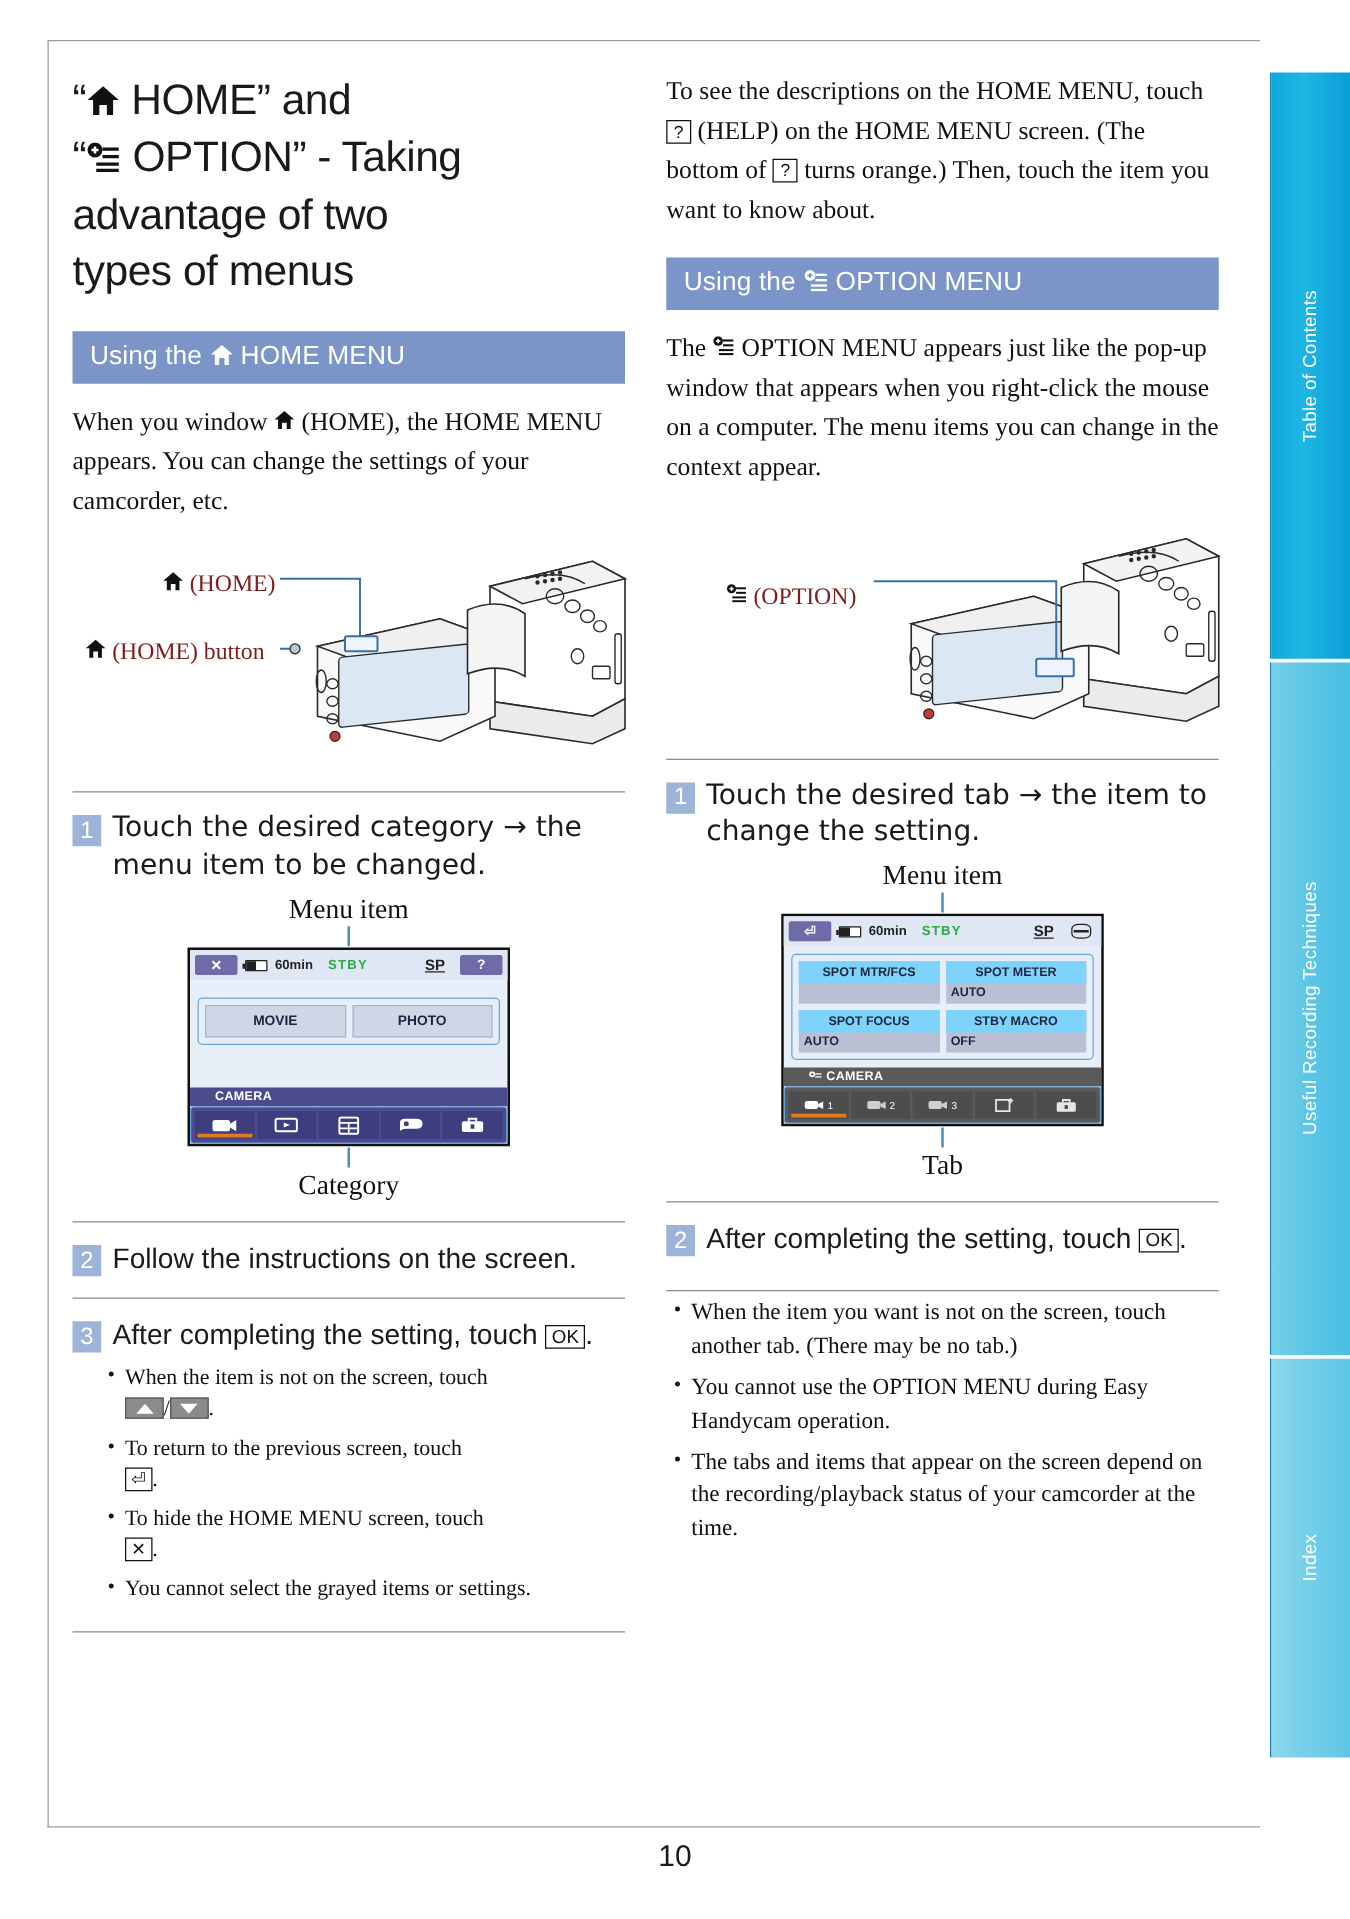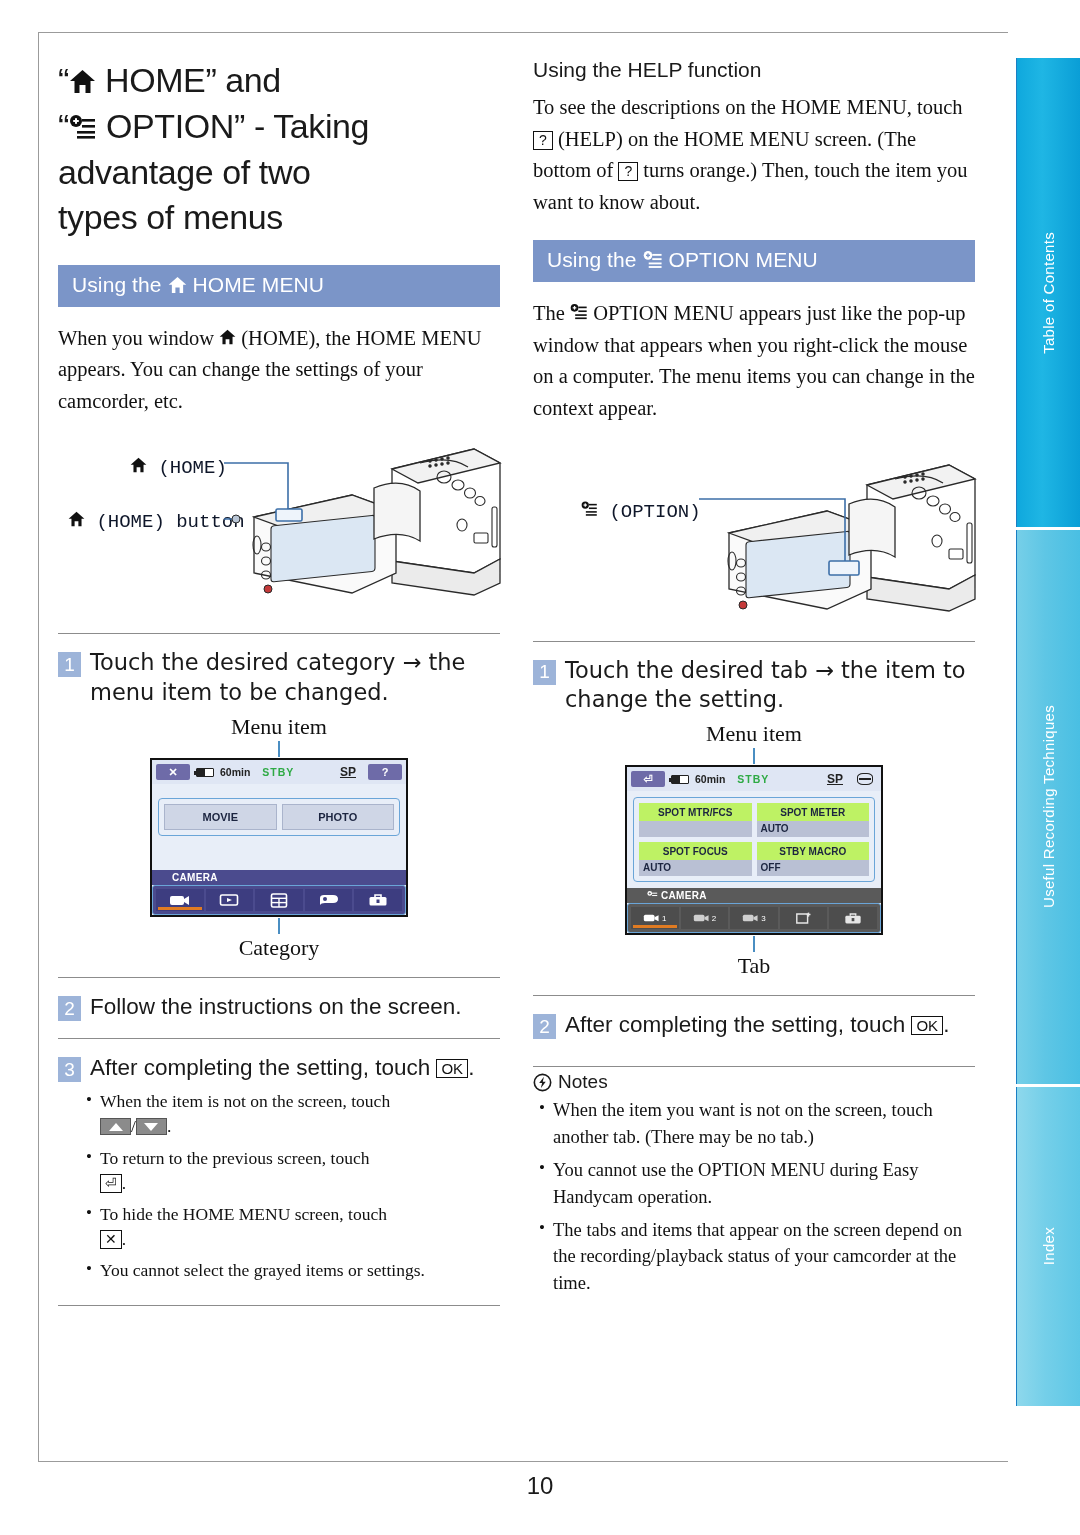--- a/index.html
+++ b/index.html
@@ -205,23 +205,23 @@
     border-left: 7px solid transparent;
     border-right: 7px solid transparent;
   }
   .key-up::after    { border-bottom: 8px solid #fff; }
   .key-down::after  { border-top: 8px solid #fff; }
 
   
   .cam-fig { position: relative; height: 186px; margin: 6px 0 6px 0; }
   .cam-label {
     position: absolute;
-    font-family: Liberation Mono, monospace;
+    font-family: Liberation Serif, serif;
     font-size: 19px;
-    color: #0f172a;
+    color: #7f1d1d;
     white-space: nowrap;
   }
 
   
   .lcd-wrap { text-align: center; margin-top: 4px; }
   .lcd-caption {
     font-family: "Liberation Serif", serif;
     font-size: 22px;
     color: #111;
   }
@@ -306,21 +306,21 @@
     text-align: center;
     padding: 6px 12px;
   }
   .mitem-opt {
     background: #b9c0d4;
     font-family: "Liberation Sans", sans-serif;
     font-size: 10px;
     font-weight: bold;
     color: #1c2540;
   }
-  .mitem-opt .lbl { display:block; text-align:center; padding: 4px 2px 3px; background:#bef264;}
+  .mitem-opt .lbl { display:block; text-align:center; padding: 4px 2px 3px; background:#7dd3fc;}
   .mitem-opt .val { display:block; text-align:left; padding: 2px 4px 3px; }
 
   .lcd-catbar {
     background: #4b4b8e;
     color: #fff;
     font-family: "Liberation Sans", sans-serif;
     font-size: 10px;
     font-weight: bold;
     padding: 2px 20px;
     letter-spacing: 0.3px;
@@ -574,21 +574,20 @@
       <span class="key">✕</span><span>.</span>
     </div>
     <div class="bullet">You cannot select the grayed items or settings.</div>
   </div>
 
   <div class="divider" style="margin-top:22px"></div>
 </div>
 
 <div class="col col-right">
 
-  <div class="sub-head">Using the HELP function</div>
 
   <div class="para">
     <span>To see the descriptions on the HOME MENU, touch </span><span class="key key-q">?</span><span> (HELP) on the HOME MENU screen. (The bottom of </span><span class="key key-q">?</span><span> turns orange.) Then, touch the item you want to know about.</span>
   </div>
 
   <div class="sect-bar" style="margin-top:22px">
     <span>Using the </span><span class="ico"><svg width="20" height="18" viewBox="0 0 28 25">
           <circle cx="7" cy="6" r="6" fill="#fff"></circle>
           <rect x="4.2" y="5" width="5.6" height="2" fill="#7b95c8"></rect>
           <rect x="6" y="3.2" width="2" height="5.6" fill="#7b95c8"></rect>
@@ -758,27 +757,20 @@
 
   <div class="step">
     <div class="step-num">2</div>
     <div class="step-txt">
       <span>After completing the setting, touch </span><span class="key key-ok">OK</span><span>.</span>
     </div>
   </div>
 
   <div class="divider" style="margin-top:26px"></div>
 
-  <div class="notes-head">
-    <svg width="19" height="19" viewBox="0 0 20 20">
-        <circle cx="10" cy="10" r="8.6" fill="none" stroke="#1a1a1a" stroke-width="1.7"></circle>
-        <path d="M11.5 4 L6.5 10.6 L9.6 10.6 L8.2 16 L13.4 9.2 L10.3 9.2 Z" fill="#1a1a1a"></path>
-      </svg>
-    <span>Notes</span>
-  </div>
   <div class="notes-bullets">
     <div class="bullet">When the item you want is not on the screen, touch another tab. (There may be no tab.)</div>
     <div class="bullet">You cannot use the OPTION MENU during Easy Handycam operation.</div>
     <div class="bullet">The tabs and items that appear on the screen depend on the recording/playback status of your camcorder at the time.</div>
   </div>
 </div>
 
 <div class="page-num">10</div>
 
 </body></html>

